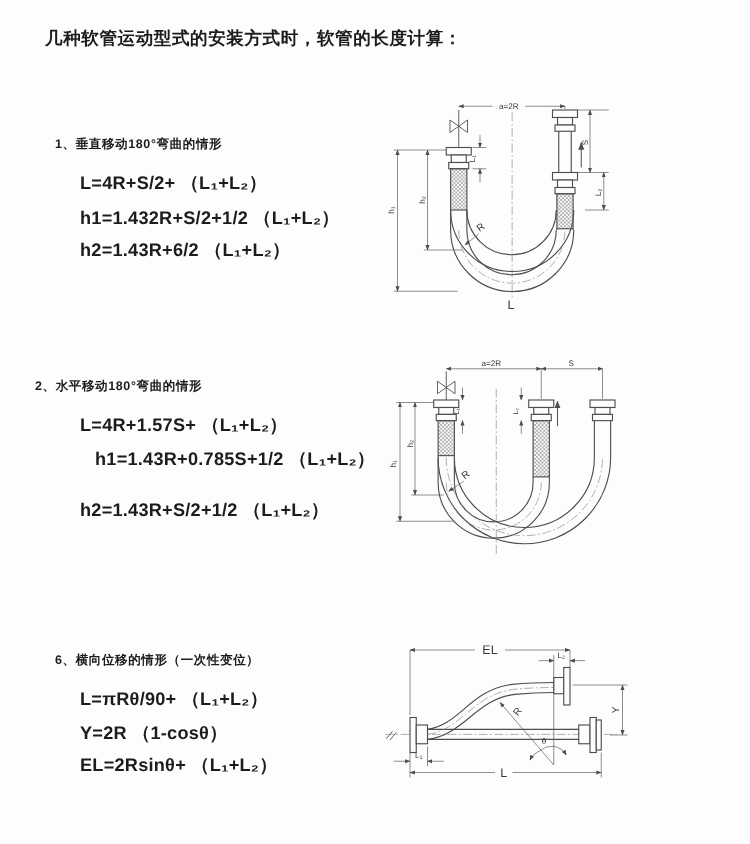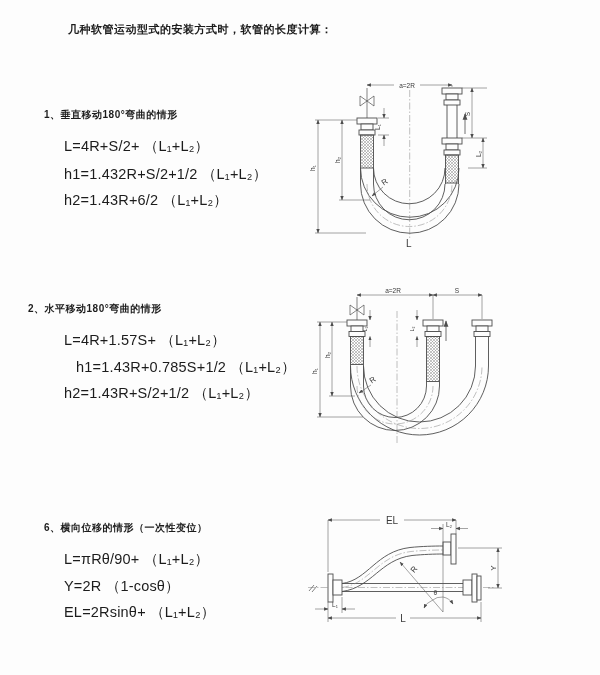--- a/index.html
+++ b/index.html
@@ -1,22 +1,22 @@
 <!DOCTYPE html>
 <html><head>
 <meta charset="utf-8">
 <style>
   html,body{margin:0;padding:0;}
   body{
     width:600px;height:675px;background:#fdfdfd;position:relative;overflow:hidden;
     font-family:"Liberation Sans","DejaVu Sans",sans-serif;color:#1c1c1c;
   }
-  .page-title{position:absolute;left:36px;top:22px;font-size:11px;font-weight:700;letter-spacing:.5px;margin-left:32px;}
+  .page-title{position:absolute;left:36px;top:22px;font-size:14px;font-weight:700;letter-spacing:.5px;}
   .sec-heading{position:absolute;font-size:10px;font-weight:700;letter-spacing:.5px;}
-  .formula{position:absolute;font-size:14.5px;font-weight:400;letter-spacing:.2px;}
+  .formula{position:absolute;font-size:14.5px;font-weight:700;letter-spacing:.2px;}
   .diag{position:absolute;}
   
   .dln{stroke:#4d4d4d;stroke-width:.9;fill:none;}
   .thn{stroke:#4d4d4d;stroke-width:.7;fill:none;}
   .dim{stroke:#5a5a5a;stroke-width:.55;fill:none;}
   .mov{stroke:#4d4d4d;stroke-width:.8;fill:none;}
   .cl{stroke:#8c8c8c;stroke-width:.55;fill:none;stroke-dasharray:7 2 1.5 2;}
   .plate{fill:#fdfdfd;stroke:#4d4d4d;stroke-width:.9;}
   .hatch{fill:url(#braid);stroke:#4d4d4d;stroke-width:.9;}
   svg text{font-family:"Liberation Sans","DejaVu Sans",sans-serif;fill:#3a3a3a;}
@@ -119,21 +119,21 @@
   <g>
     <line class="dim" x1="75" y1="117" x2="64" y2="126" marker-end="url(#arr)"></line>
     <text class="t7" transform="rotate(-35 78 114)" x="78" y="114" text-anchor="middle">R</text>
   </g>
   <text class="t9" x="98" y="177">L</text>
 </svg>
 
 <div class="sec-heading" style="left:28px;top:302px">2、水平移动180°弯曲的情形</div>
 <div class="formula" style="left:64px;top:331px">L=4R+1.57S+ （L₁+L₂）</div>
 <div class="formula" style="left:76px;top:358px">h1=1.43R+0.785S+1/2 （L₁+L₂）</div>
-<div class="formula" style="left:64px;top:384px">h2=1.43R+S/2+1/2 （L₁+L₂）</div>
+<div class="formula" style="left:64px;top:399px">h2=1.43R+S/2+1/2 （L₁+L₂）</div>
 
 <svg class="diag" style="left:305px;top:283px" width="295" height="178" viewBox="0 0 295 178">
   <line class="cl" x1="92" y1="28" x2="92" y2="162"></line>
 
   <g>
     <path class="dln" d="M45.5,103 A44.5 44.5 0 0 0 134.5,103"></path>
     <path class="dln" d="M58.5,103 A31.5 31.5 0 0 0 121.5,103"></path>
     <path class="dln" d="M45.5,83 A69 69 0 0 0 183.5,83"></path>
     <path class="dln" d="M58.5,83 A56 56 0 0 0 170.5,83"></path>
     <path class="cl" d="M52,103 A38 38 0 0 0 128,103"></path>

